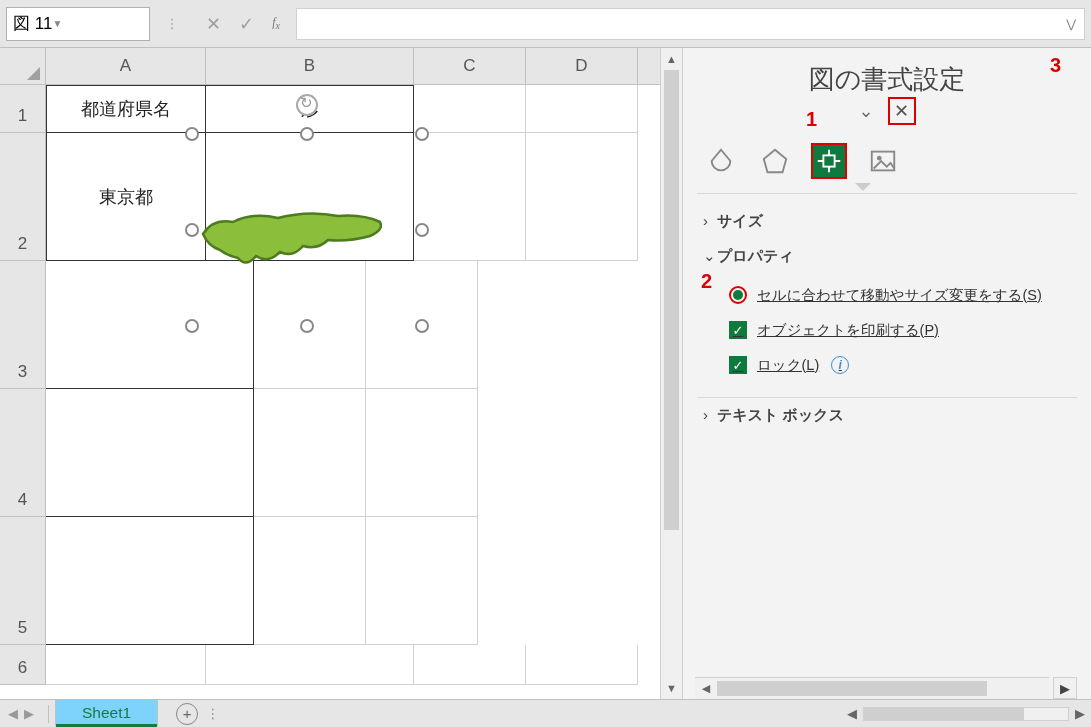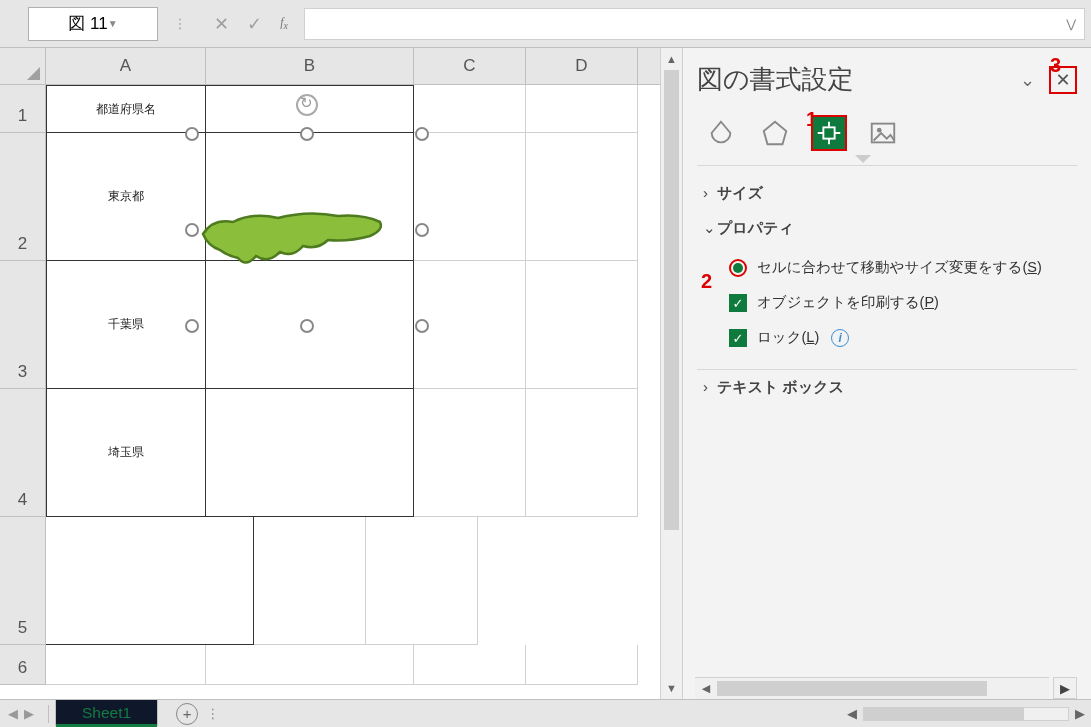--- a/index.html
+++ b/index.html
@@ -18,28 +18,27 @@
     align-items: center;
     height: 48px;
     border-bottom: 1px solid #c0c0c0;
     background: #e6e6e6;
     padding: 0 6px;
     gap: 4px;
   }
   .name-box {
     background: #fff;
     border: 1px solid #b0b0b0;
-    width: 130px;
+    width: 144px;
     height: 34px;
     display: flex;
     align-items: center;
-    justify-content: center;
+    justify-content: flex-start;
     padding: 0 6px;
     font-size: 17px;
-    margin-left: 22px;
   }
   .name-box .dd { color: #888; font-size: 10px; }
   .fb-sep { width: 36px; display: flex; justify-content: center; color:#999;}
   .fb-actions {
     display: flex;
     gap: 18px;
     align-items: center;
     padding: 0 12px;
     color: #a0a0a0;
     font-size: 18px;
@@ -91,21 +90,21 @@
   .rows { position:relative; }
   .row { display:flex; }
   .row-h {
     width:46px; background:#e6e6e6; border-right:1px solid #c0c0c0; border-bottom:1px solid #c0c0c0;
     display:flex; align-items:flex-end; justify-content:center;
     color:#555; font-size:17px; padding-bottom:6px;
   }
   .cell {
     border-right:1px solid #d0d0d0; border-bottom:1px solid #d0d0d0;
     display:flex; align-items:center; justify-content:center;
-    font-size:12px; color:#222;
+    font-size:18px; color:#222;
   }
   .cell.A{width:160px;} .cell.B{width:208px;} .cell.C{width:112px;} .cell.D{width:112px;}
   .r1{height:48px;}
   .r2{height:128px;}
   .r3{height:128px;}
   .r4{height:128px;}
   .r5{height:128px;}
   .r6{height:40px;}
   .cell.table-cell { border-right:1.5px solid #333; border-bottom:1.5px solid #333; }
   .cell.table-top { border-top:1.5px solid #333; }
@@ -147,21 +146,21 @@
 
   
   .panel {
     flex: 1;
     background: #f3f3f3;
     border-left: 1px solid #d0d0d0;
     padding: 14px 14px 0 14px;
     display:flex; flex-direction:column;
     position:relative;
   }
-  .panel-title-row{ display:flex; align-items:center; justify-content:space-between; margin-bottom:18px;}
+  .panel-title-row{ display:flex; align-items:center; justify-content:space-between; margin-bottom:18px;flex-direction:column;}
   .panel-title{ font-size:26px; color:#444;}
   .panel-close-group{ display:flex; align-items:center; gap:14px; position:relative;}
   .chev{ font-size:18px; color:#666; cursor:pointer;}
   .close-box{ width:28px;height:28px; border:2.5px solid #d00; display:flex;align-items:center;justify-content:center; font-size:18px; color:#555; cursor:pointer; }
   .callout {
     position:absolute; color:#d00; font-weight:bold; font-size:20px;
   }
   .callout.c1{left: 123px; top:60px;}
   .callout.c2{left: 18px; top:222px;}
   .callout.c3{right: 30px; top:6px;}
@@ -174,21 +173,21 @@
   .tab-arrow{
     position:absolute; left:152px; top:40px; width:0;height:0;
     border-left:8px solid transparent;border-right:8px solid transparent;border-top:8px solid #ccc;
   }
 
   .panel-body{ border-top:1px solid #d8d8d8; padding-top:10px; overflow:hidden; flex:1;}
   .sect{ padding:8px 6px; font-size:15px; color:#444; cursor:pointer;}
   .sect .caret{display:inline-block; width:14px;}
   .sect b{font-weight:bold;}
   .opts{padding:4px 6px 10px 32px;}
-  .opt-row{display:flex; align-items:flex-end; gap:10px; padding:8px 0; font-size:14.5px; color:#333;}
+  .opt-row{display:flex; align-items:flex-start; gap:10px; padding:8px 0; font-size:14.5px; color:#333;text-decoration:underline;}
   .radio{width:18px;height:18px;border:2px solid #555; border-radius:50%; flex-shrink:0; position:relative;}
   .radio.checked{border-color:#d00; border-width:2.5px; }
   .radio.checked::after{content:""; position:absolute; left:2px;top:2px;width:10px;height:10px;background:#0e7a3e;border-radius:50%;}
   .chk{width:18px;height:18px;background:#0e7a3e; flex-shrink:0; display:flex;align-items:center;justify-content:center;color:#fff;font-size:13px;}
   .chk.empty{background:#fff;border:1.5px solid #bbb;}
   .opt-row.disabled{color:#aaa;}
   .info-icon{width:18px;height:18px;border:1.5px solid #3a8fd6;border-radius:50%;display:inline-flex;align-items:center;justify-content:center;color:#3a8fd6;font-size:12px;font-weight:bold;font-style:italic;margin-left:2px;}
   .underline-key{text-decoration:underline;}
 
   
@@ -202,21 +201,21 @@
   
   .sheet-tabs{
     position:absolute; bottom:0; left:0; right:0; height:28px;
     background:#e6e6e6; border-top:1px solid #c0c0c0;
     display:flex; align-items:center;
   }
   .st-nav{display:flex; gap:6px; padding:0 8px; color:#999;}
   .st-nav span{font-size:13px;}
   .st-sep{width:1px;height:18px;background:#c0c0c0;margin:0 6px;}
   .sheet-tab{
-    padding:4px 26px; background:#0f172a; border:1px solid #c0c0c0; border-bottom:none;
+    padding:4px 26px; background:#7dd3fc; border:1px solid #c0c0c0; border-bottom:none;
     color:#137C41; font-size:15.5px; position:relative; top:-1px;
     border-top:none;
   }
   .sheet-tab::after{content:"";position:absolute;left:0;right:0;bottom:-1px;height:3px;background:#137C41;}
   .add-sheet{width:22px;height:22px;border:1.5px solid #888;border-radius:50%;display:flex;align-items:center;justify-content:center;margin-left:18px;color:#666;font-size:15px;}
   .st-hscroll{margin-left:auto;display:flex;align-items:center;height:100%; width:250px;}
   .st-hscroll .btn{width:22px;display:flex;align-items:center;justify-content:center;color:#666;}
   .st-hscroll .track{flex:1;position:relative;height:14px;background:#f0f0f0;border:1px solid #d0d0d0;}
   .dots{color:#888; padding:0 8px;}
 </style>
@@ -260,28 +259,26 @@
         </div>
         <div class="row r2">
           <div class="row-h r2">2</div>
           <div class="cell A r2 table-cell table-left">東京都</div>
           <div class="cell B r2 table-cell"></div>
           <div class="cell C r2"></div>
           <div class="cell D r2"></div>
         </div>
         <div class="row r3">
           <div class="row-h r3">3</div>
-          <div class="cell A r3 table-cell table-left">千葉県</div>
           <div class="cell B r3 table-cell"></div>
           <div class="cell C r3"></div>
           <div class="cell D r3"></div>
         </div>
         <div class="row r4">
           <div class="row-h r4">4</div>
-          <div class="cell A r4 table-cell table-left">埼玉県</div>
           <div class="cell B r4 table-cell"></div>
           <div class="cell C r4"></div>
           <div class="cell D r4"></div>
         </div>
         <div class="row r5">
           <div class="row-h r5">5</div>
           <div class="cell B r5 table-cell"></div>
           <div class="cell C r5"></div>
           <div class="cell D r5"></div>
         </div>

